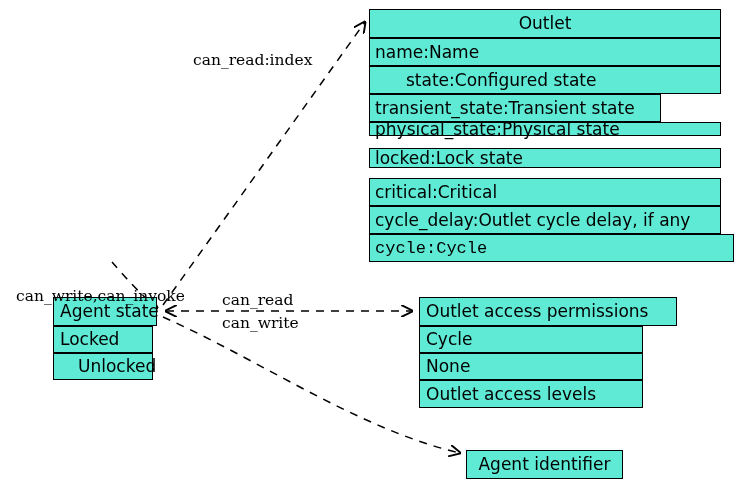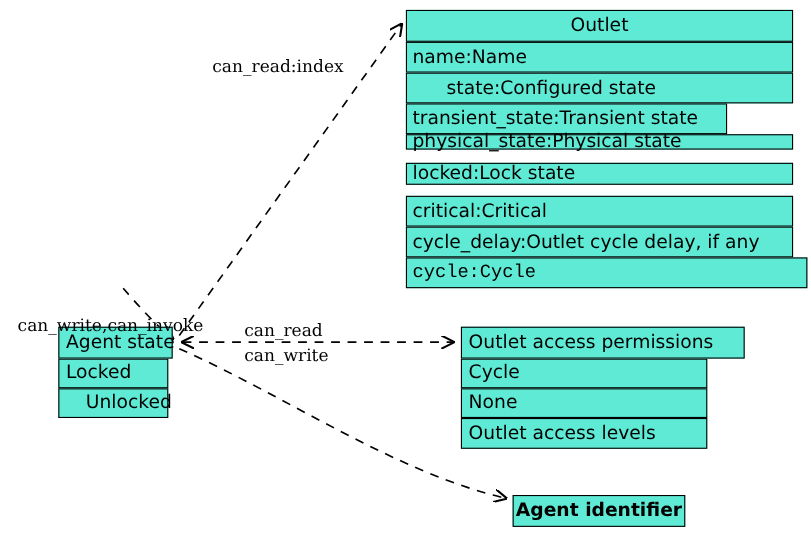--- a/index.html
+++ b/index.html
@@ -47,21 +47,20 @@
     z-index: 3;
   }
   .cell.field {
     justify-content: flex-start;
     padding-left: 5px;
     z-index: 2;
   }
   .cell.single {
     justify-content: center;
     z-index: 3;
-    font-weight: bold;
   }
   
   .edge-label {
     position: absolute;
     font-family: "DejaVu Serif", "Liberation Serif", serif;
     font-size: 15.5px;
     line-height: 1;
     color: #000000;
     white-space: nowrap;
     z-index: 4;

